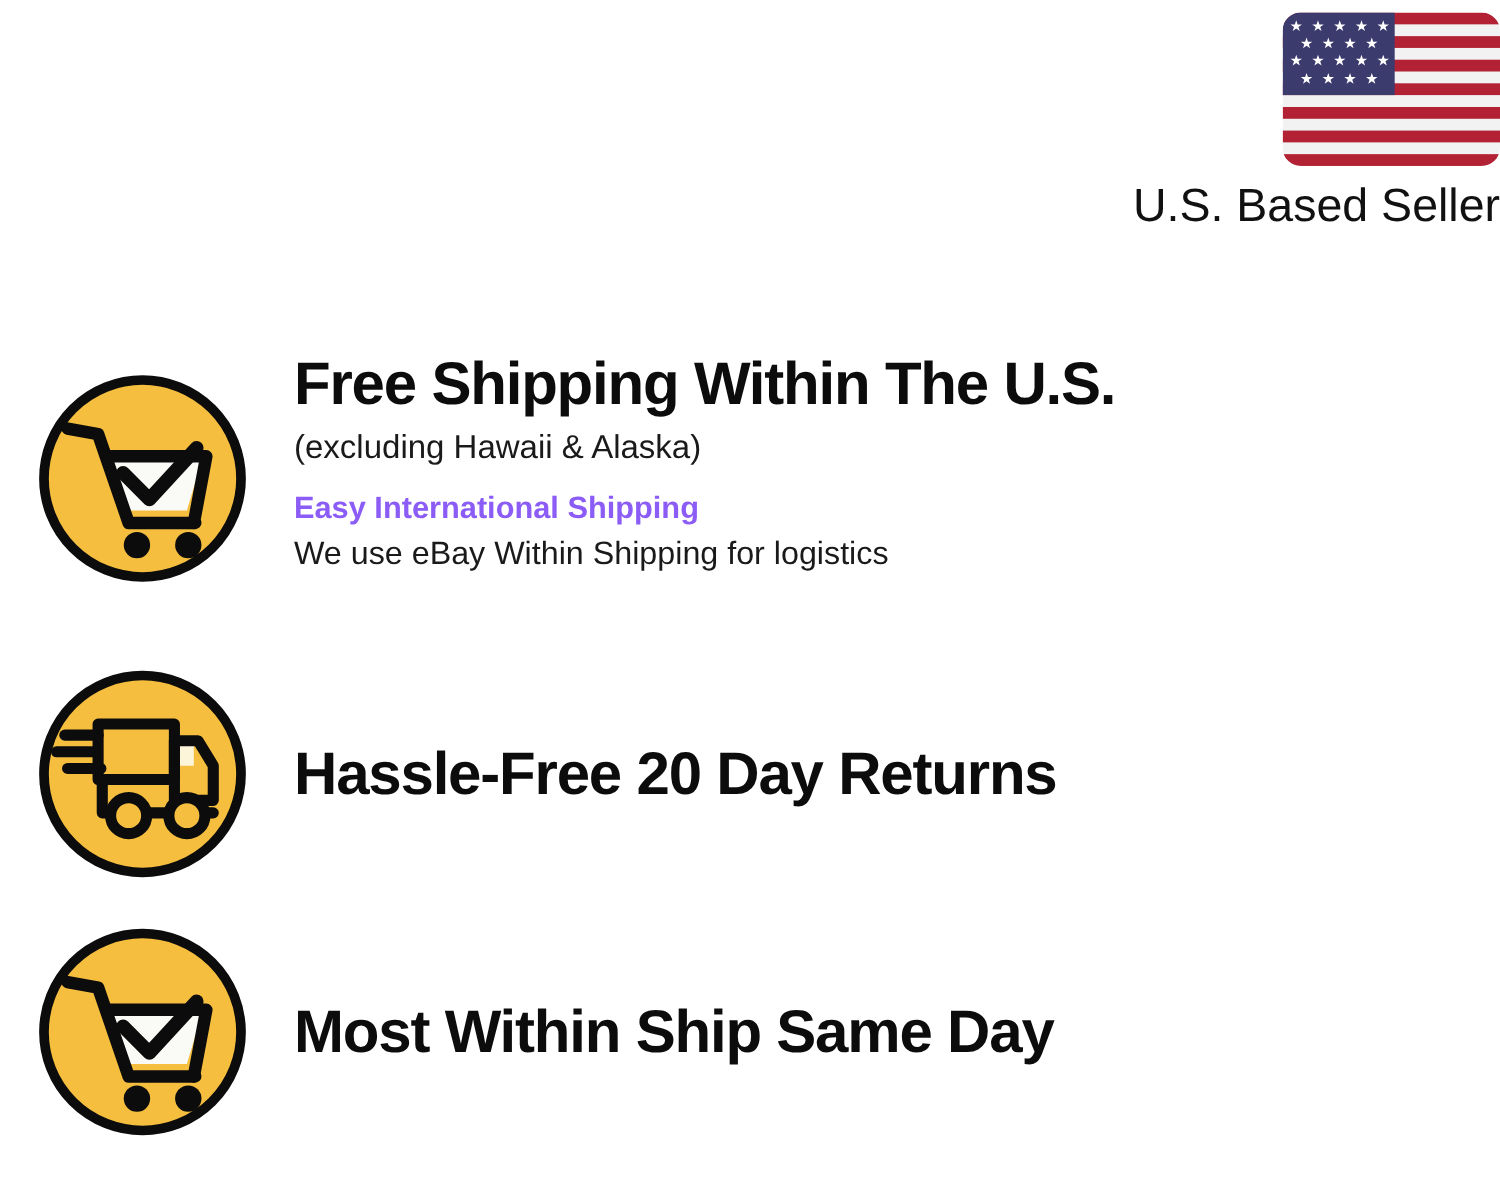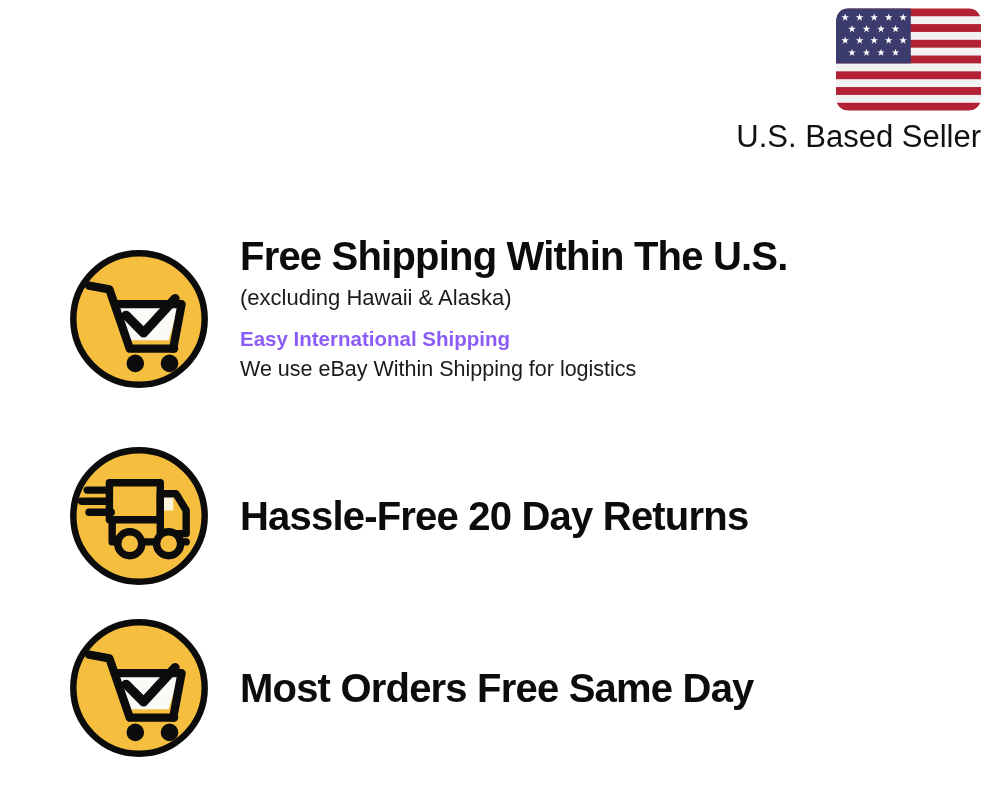--- a/index.html
+++ b/index.html
@@ -51,21 +51,21 @@
     font-weight: bold;
     font-style: italic;
     font-size: 13.5px;
     letter-spacing: 5.4px;
     color: #000000;
     white-space: nowrap;
   }
 
   #seller-badge {
     position: absolute;
-    right: 19px;
+    right: 0;
     top: 8px;
     width: 265px;
     text-align: right;
   }
   #us-flag {
     display: block;
     margin-left: auto;
     width: 145px;
     height: 103px;
     border-radius: 12px;
@@ -82,21 +82,20 @@
     white-space: nowrap;
     text-align: right;
   }
 
   
   #features {
     position: absolute;
     top: 215px;
     left: 0;
     width: 800px;
-    padding-left: 44px;
   }
   .feature-row {
     position: relative;
     display: flex;
     align-items: center;
     width: 1000px;
   }
   .feature-icon-wrap {
     flex: 0 0 auto;
     width: 190px;
@@ -271,17 +270,17 @@
         <circle cx="80" cy="80" r="71" fill="#F5BE3F" stroke="#0C0C0C" stroke-width="7"></circle>
         <path d="M57 63 L124 63 L112 103 L69 103 Z" fill="#FAFAF7"></path>
         <path d="M26 44 L48 48 L70 112 L118 112" fill="none" stroke="#0C0C0C" stroke-width="9" stroke-linecap="round" stroke-linejoin="round"></path>
         <path d="M55 64 L126 64 L117 112" fill="none" stroke="#0C0C0C" stroke-width="9" stroke-linecap="round" stroke-linejoin="round"></path>
         <path d="M66 76 L85 95 L119 58" fill="none" stroke="#0C0C0C" stroke-width="10" stroke-linecap="round" stroke-linejoin="round"></path>
         <circle cx="76" cy="128" r="9.5" fill="#0C0C0C"></circle>
         <circle cx="113" cy="128" r="9.5" fill="#0C0C0C"></circle>
       </svg>
     </div>
     <div class="feature-text">
-      <div class="feature-title">Most Orders Free Same Day</div>
+      <div class="feature-title">Most Within Ship Same Day</div>
     </div>
   </div>
 
 </div>
 
 </body></html>

